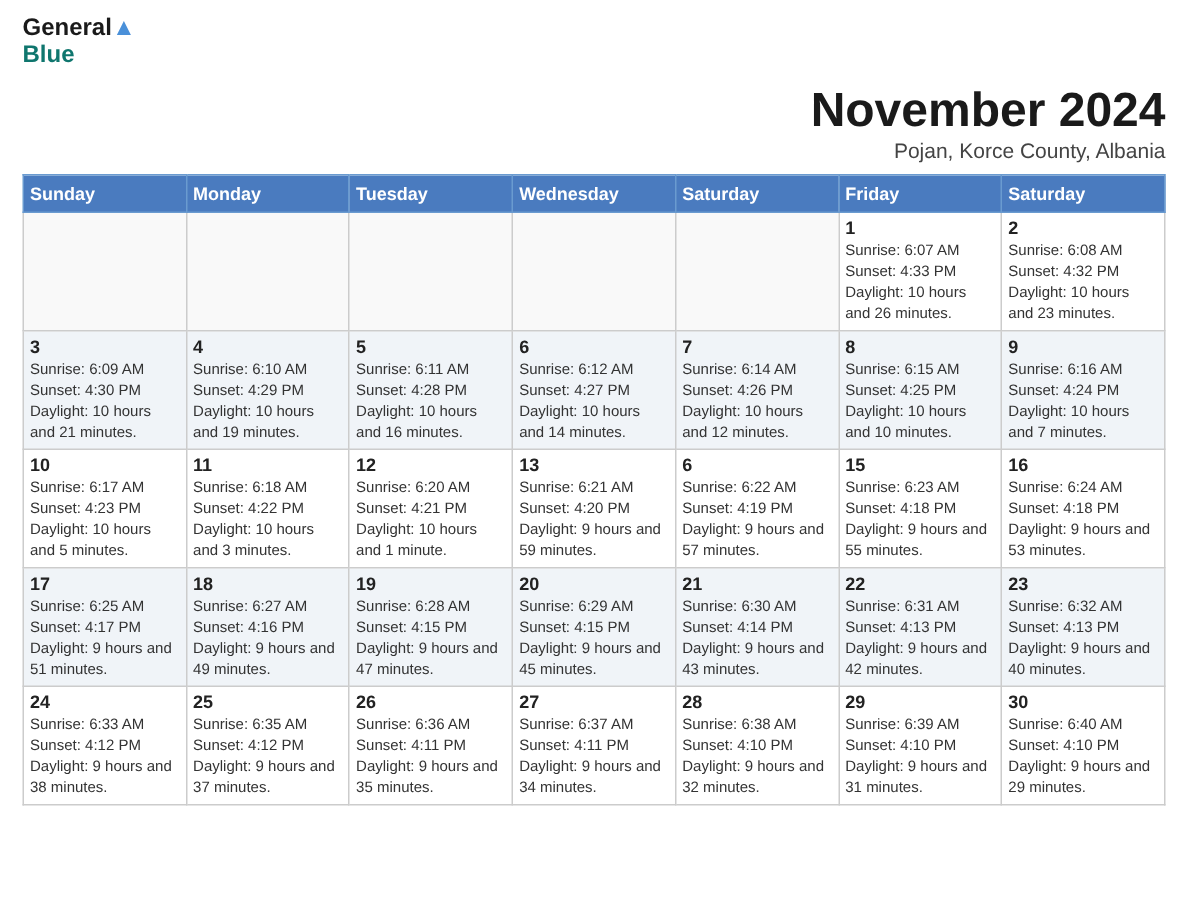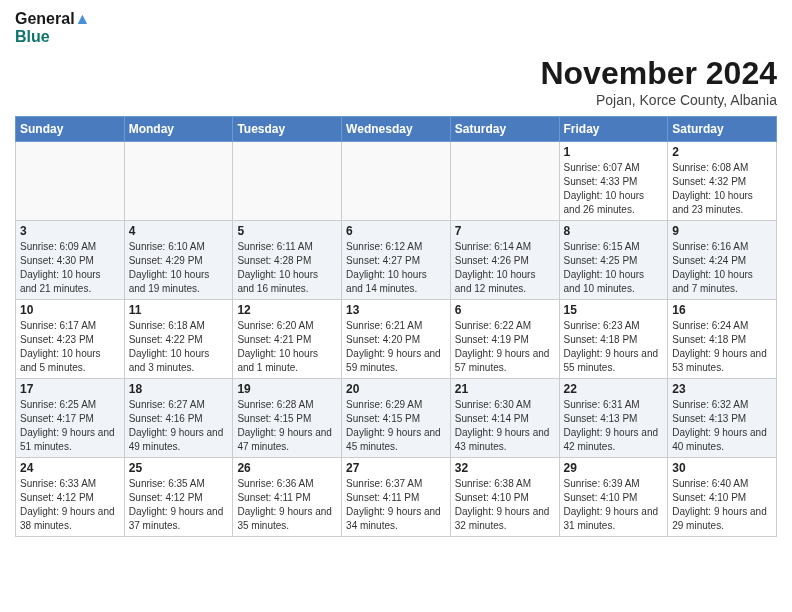--- a/index.html
+++ b/index.html
@@ -228,21 +228,21 @@
           </td>
           <td>
             <span class="day-num">26</span>
             <div class="day-info">Sunrise: 6:36 AM<br>Sunset: 4:11 PM<br>Daylight: 9 hours and 35 minutes.</div>
           </td>
           <td>
             <span class="day-num">27</span>
             <div class="day-info">Sunrise: 6:37 AM<br>Sunset: 4:11 PM<br>Daylight: 9 hours and 34 minutes.</div>
           </td>
           <td>
-            <span class="day-num">32</span>
+            <span class="day-num">28</span>
             <div class="day-info">Sunrise: 6:38 AM<br>Sunset: 4:10 PM<br>Daylight: 9 hours and 32 minutes.</div>
           </td>
           <td>
             <span class="day-num">29</span>
             <div class="day-info">Sunrise: 6:39 AM<br>Sunset: 4:10 PM<br>Daylight: 9 hours and 31 minutes.</div>
           </td>
           <td>
             <span class="day-num">30</span>
             <div class="day-info">Sunrise: 6:40 AM<br>Sunset: 4:10 PM<br>Daylight: 9 hours and 29 minutes.</div>
           </td>

